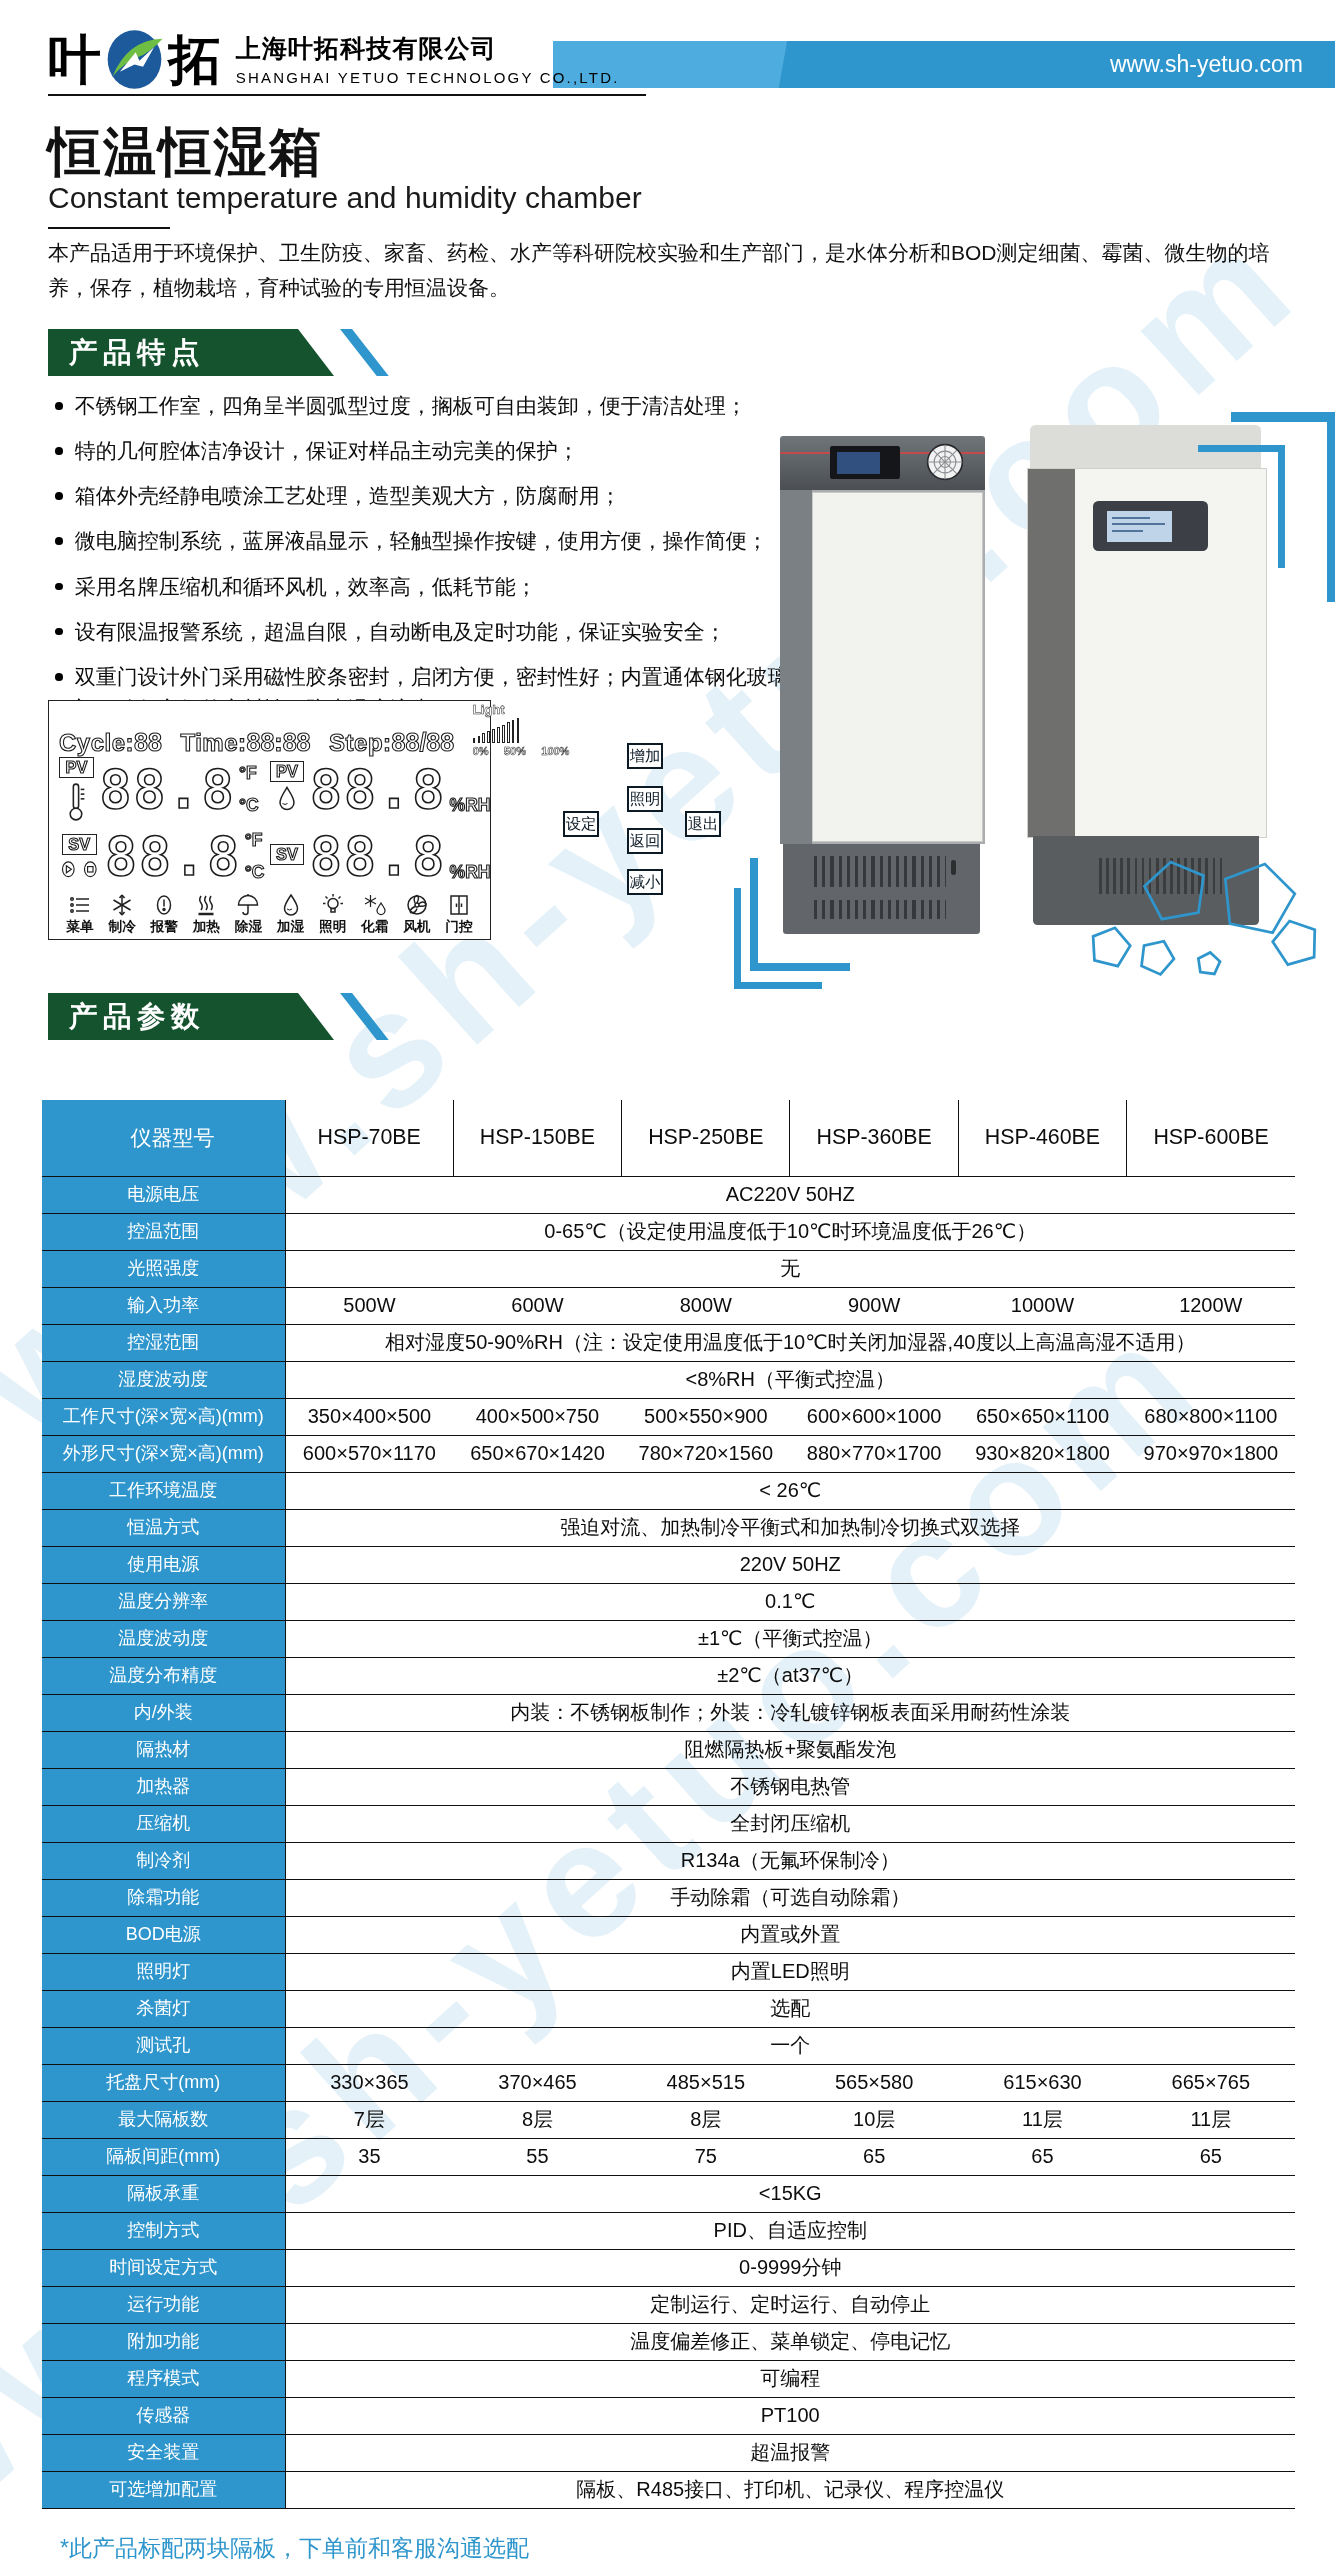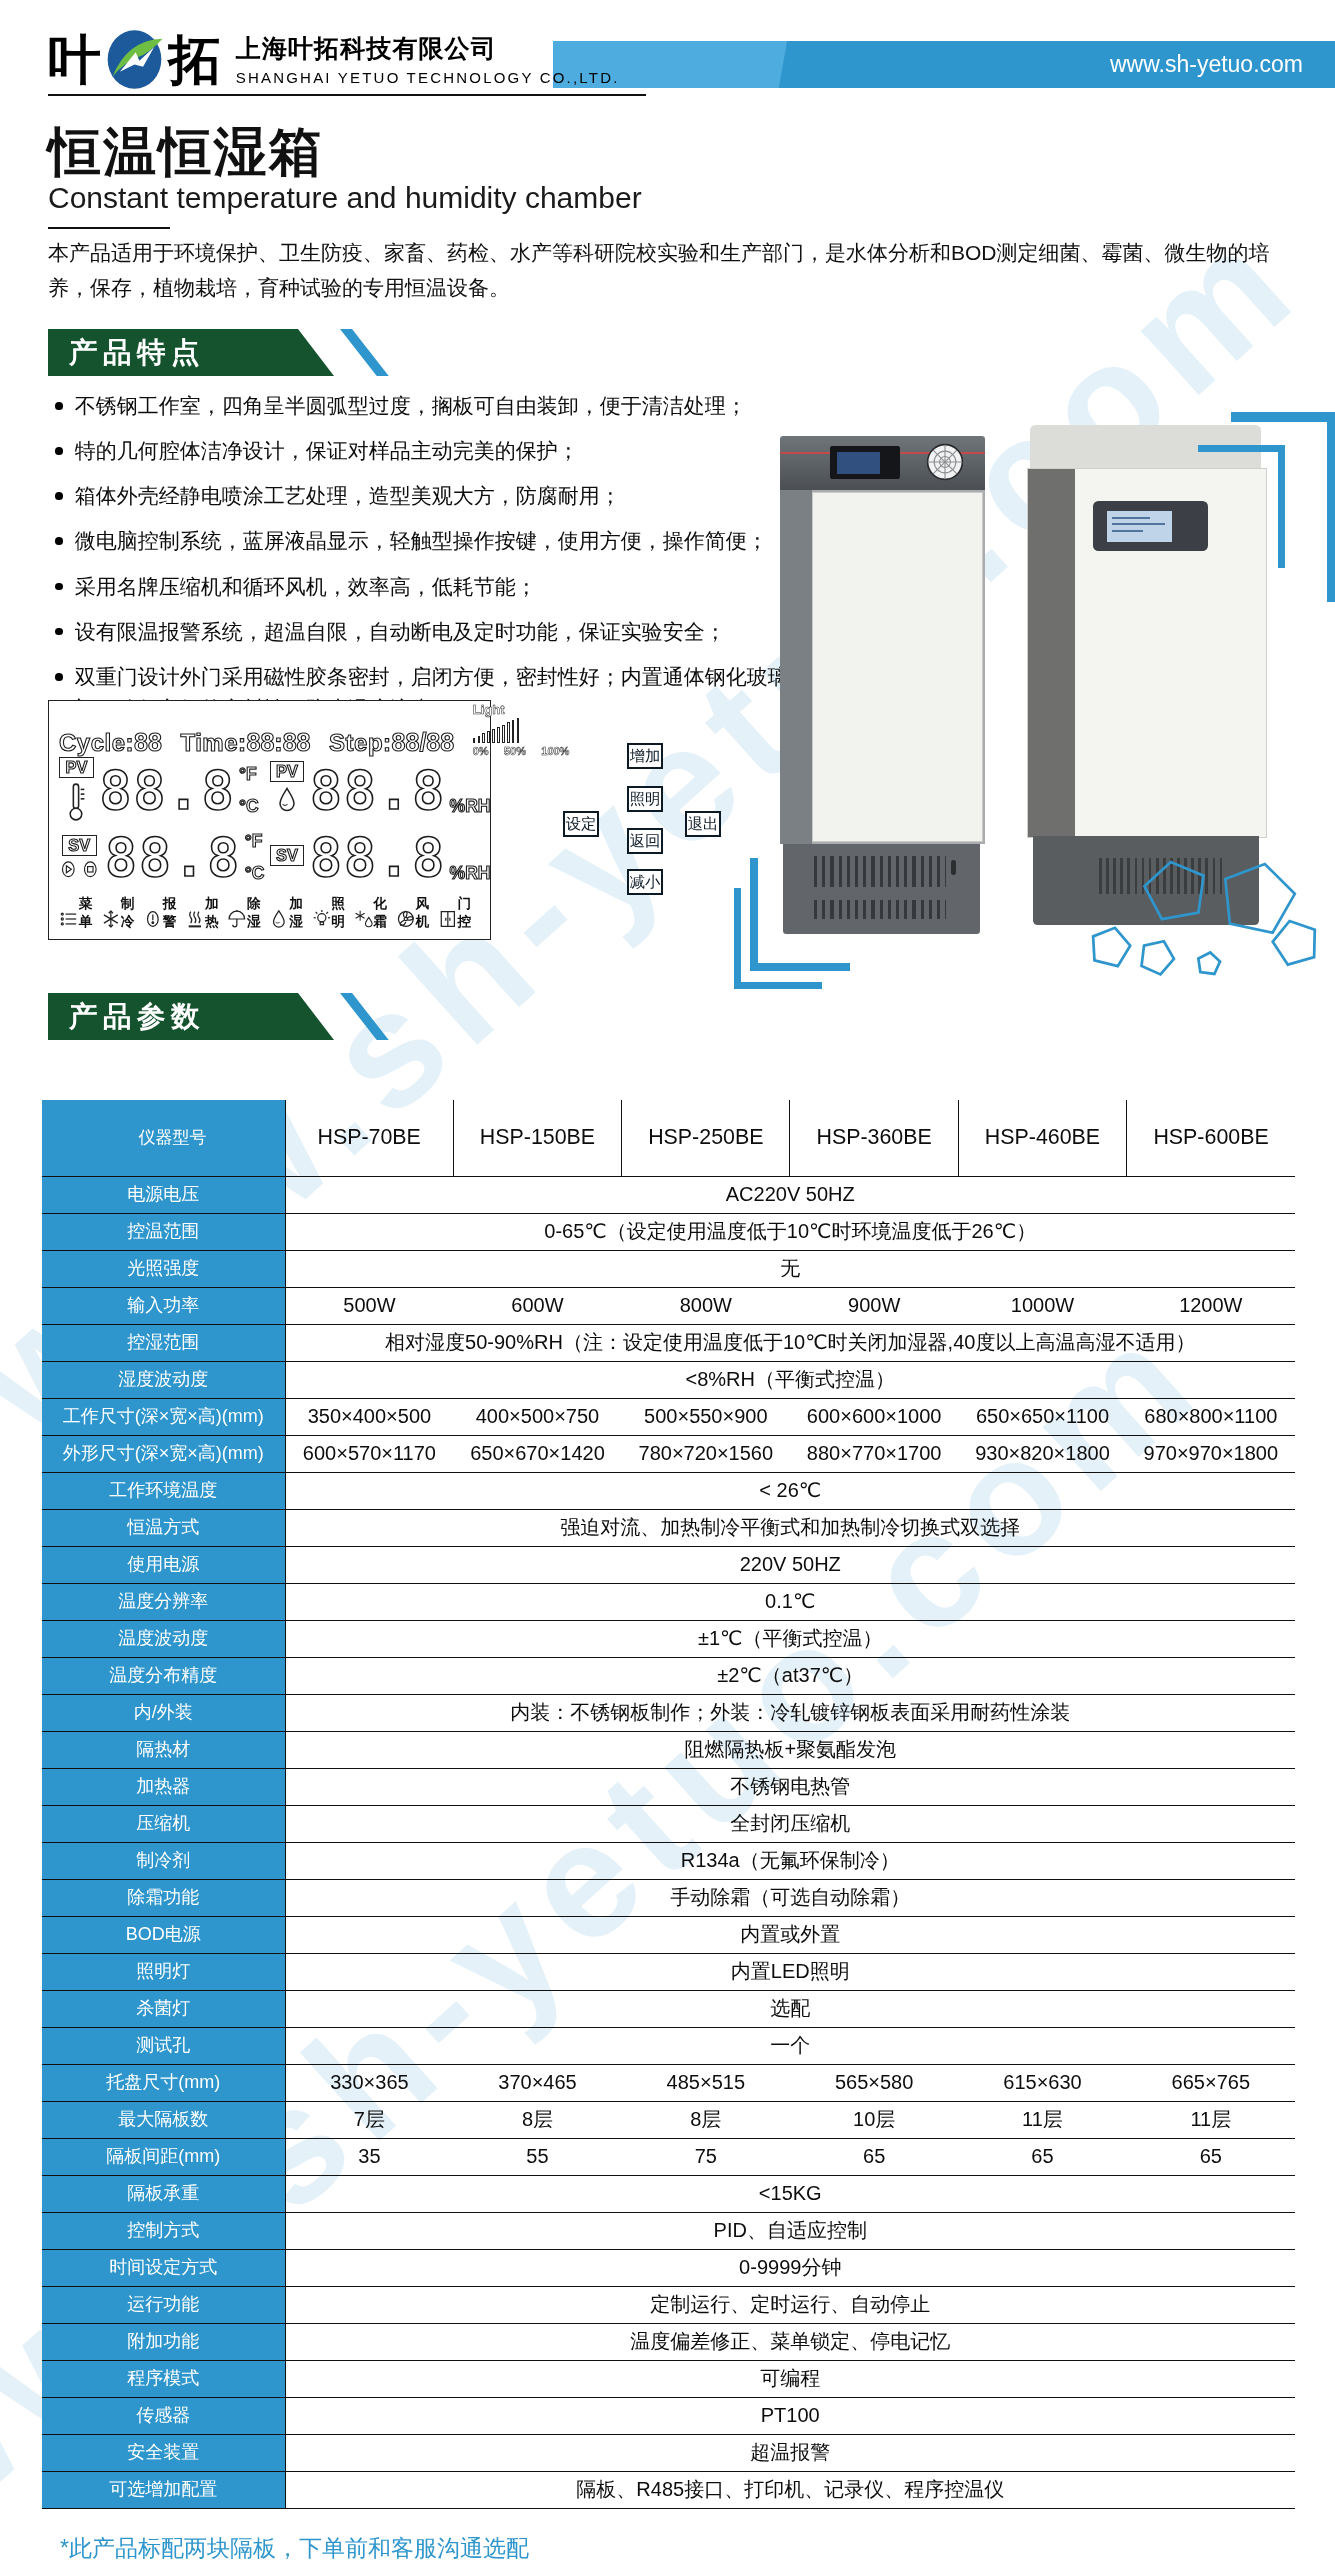--- a/index.html
+++ b/index.html
@@ -63,21 +63,21 @@
   .lcd-side{display:flex;flex-direction:column;align-items:center;margin-right:5.5px;}
   .lcd-badge{border:1.6px solid #222;padding:0 5.5px;font-size:16.4px;font-weight:bold;margin-bottom:3.3px;}
   .lcd-digits{font-family:"DejaVu Sans Mono",monospace;font-size:53px;font-weight:bold;
               -webkit-text-stroke:1.6px #1c1c1c;color:#fff;letter-spacing:2.2px;line-height:1;}
   .lcd-units{display:flex;flex-direction:column;justify-content:space-between;height:53px;
              font-size:17.5px;font-weight:bold;margin-left:3.3px;}
   .lcd-units.single{justify-content:flex-end;}
   .lcd-avicons{display:flex;gap:3.3px;margin-top:1.1px;}
   .lcd-avicons svg{width:18.6px;height:18.6px;}
   .lcd-icons{display:grid;grid-template-columns:repeat(10,1fr);margin-top:3.3px;}
-  .lcd-icon{display:flex;align-items:flex-end;}
+  .lcd-icon{display:flex;flex-direction:column;align-items:center;}
   .lcd-icon svg{width:24px;height:24px;}
   .lcd-icon .lab{font-size:13.7px;font-weight:bold;color:#111;margin-top:1.1px;}
   
   .ctl-btn{position:absolute;width:36px;height:26px;border:2.2px solid #0c1a26;background:#fff;
            display:flex;align-items:center;justify-content:center;font-size:15.3px;color:#0c1a26;box-sizing:border-box;}
   .btn-0{left:627px;top:743px;}
   .btn-1{left:627px;top:786px;}
   .btn-2{left:563px;top:811px;}
   .btn-3{left:627px;top:828px;}
   .btn-4{left:685px;top:811px;}
@@ -120,21 +120,21 @@
   
   .ptable-wrap{position:absolute;left:42px;top:1100px;width:1253px;}
   table.ptable{border-collapse:collapse;width:100%;table-layout:fixed;}
   .ptable col.c-label{width:243px;}
   .ptable th.row-label{background:#2E96CC;color:#fff;font-weight:normal;font-size:18px;
         border-right:1.6px solid #111;border-bottom:1.6px solid #111;padding:0 5.5px;line-height:1.2;}
   .ptable td{font-size:20px;color:#0d0d0d;text-align:center;border-bottom:1.6px solid #111;
         padding:0 3.3px;background:transparent;line-height:1.25;}
   .ptable tr{height:37px;}
   .ptable tr.hdr{height:76px;}
-  .ptable tr.hdr th.row-label{font-size:17px;padding-left:24px;}
+  .ptable tr.hdr th.row-label{font-size:21px;padding-left:24px;}
   .ptable td.model{font-size:21.4px;border-left:1.6px solid #111;}
   .ptable td.model:first-of-type{border-left:none;}
   
   .footnote{position:absolute;left:60px;top:2533px;font-size:23px;color:#2E96CC;}
 </style>
 </head>
 <body>
 
 <div class="page">
 

